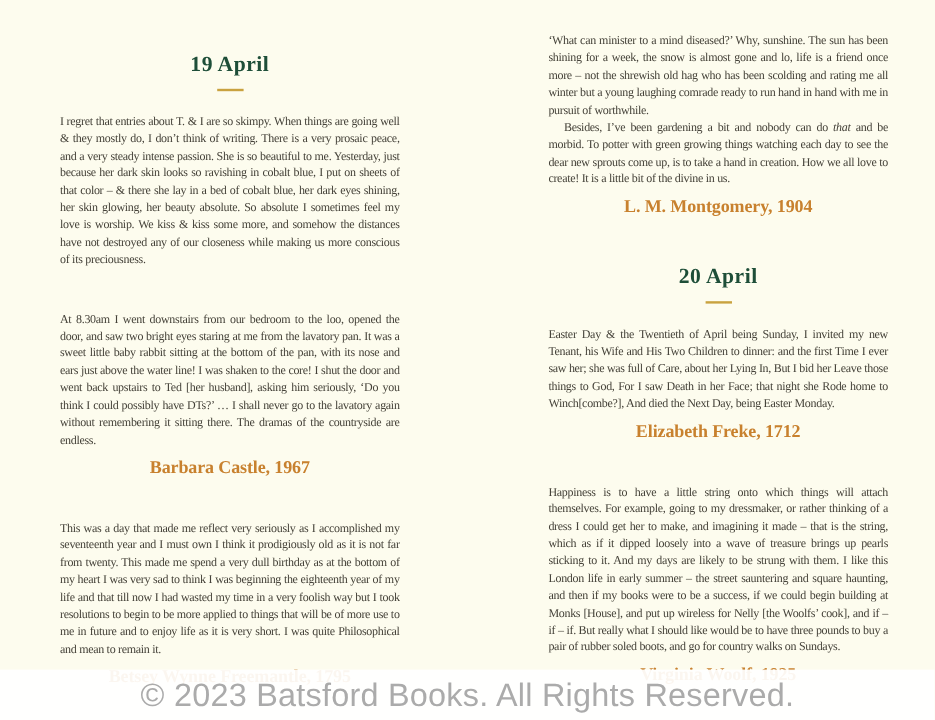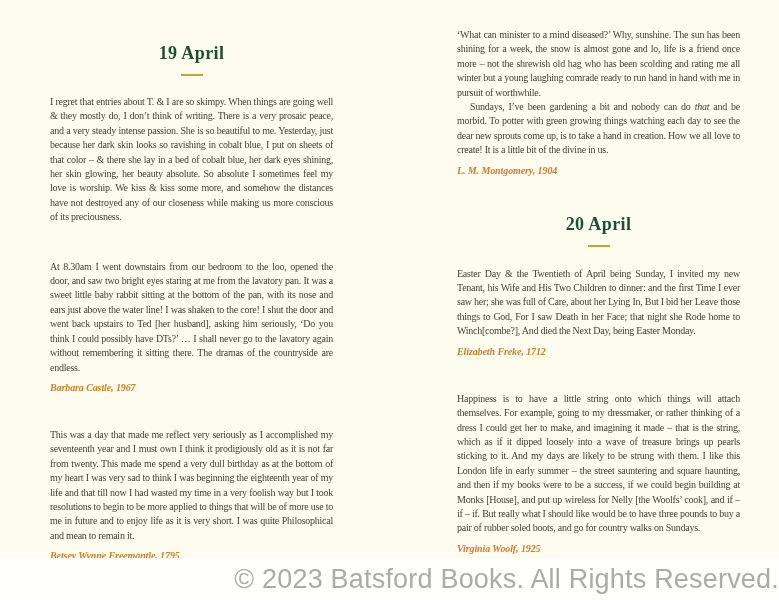--- a/index.html
+++ b/index.html
@@ -45,26 +45,25 @@
     font-size: 10px;
     letter-spacing: -0.25px;
     line-height: 14.4px;
     text-align: justify;
   }
   .entry-text.indented { text-indent: 13px; }
   .entry-text .ital { font-style: italic; }
 
   .attribution {
     color: #c8812e;
-    font-size: 10px;
+    font-size: 15px;
     font-weight: bold;
-    text-align: left;
+    text-align: center;
     margin-top: 7px;
     letter-spacing: -0.1px;
-    font-style: italic;
   }
 
   .mid-heading-block { margin: 6px 0 20px 0; }
 
   .page-number {
     position: absolute;
     top: 560px;
     width: 283px;
     text-align: center;
     color: #2d5c49;
@@ -77,21 +76,21 @@
   .page-number.left  { left: 50px; }
   .page-number.right { left: 457px; }
 
   .watermark-bar {
     position: absolute;
     left: 0; right: 0; bottom: 0;
     height: 42px;
     background: rgba(255,255,255,0.93);
     display: flex;
     align-items: center;
-    justify-content: flex-end;
+    justify-content: center;
     z-index: 2;
   }
   .watermark-text {
     font-family: "Liberation Sans", sans-serif;
     color: #ababab;
     font-size: 27px;
     letter-spacing: 0.2px;
     white-space: nowrap;
   }
 </style>
@@ -117,21 +116,21 @@
     <div class="entry">
       <p class="entry-text">This was a day that made me reflect very seriously as I accomplished my seventeenth year and I must own I think it prodigiously old as it is not far from twenty. This made me spend a very dull birthday as at the bottom of my heart I was very sad to think I was beginning the eighteenth year of my life and that till now I had wasted my time in a very foolish way but I took resolutions to begin to be more applied to things that will be of more use to me in future and to enjoy life as it is very short. I was quite Philosophical and mean to remain it.</p>
       <div class="attribution">Betsey Wynne Freemantle, 1795</div>
     </div>
   </div>
 
   <div class="page-col right">
 
     <div class="entry">
       <p class="entry-text">‘What can minister to a mind diseased?’ Why, sunshine. The sun has been shining for a week, the snow is almost gone and lo, life is a friend once more – not the shrewish old hag who has been scolding and rating me all winter but a young laughing comrade ready to run hand in hand with me in pursuit of worthwhile.</p>
-      <p class="entry-text indented"><span>Sundays, I’ve been gardening a bit and nobody can do </span><span class="ital">that</span><span> and be morbid. To potter with green growing things watching each day to see the dear new sprouts come up, is to take a hand in creation. How we all love to create! It is a little bit of the divine in us.</span></p>
+      <p class="entry-text indented"><span>Besides, I’ve been gardening a bit and nobody can do </span><span class="ital">that</span><span> and be morbid. To potter with green growing things watching each day to see the dear new sprouts come up, is to take a hand in creation. How we all love to create! It is a little bit of the divine in us.</span></p>
       <div class="attribution">L. M. Montgomery, 1904</div>
     </div>
 
     <div class="mid-heading-block">
       <div class="day-heading">20 April</div>
       <hr class="heading-rule">
     </div>
 
     <div class="entry">
       <p class="entry-text">Easter Day &amp; the Twentieth of April being Sunday, I invited my new Tenant, his Wife and His Two Children to dinner: and the first Time I ever saw her; she was full of Care, about her Lying In, But I bid her Leave those things to God, For I saw Death in her Face; that night she Rode home to Winch[combe?], And died the Next Day, being Easter Monday.</p>

